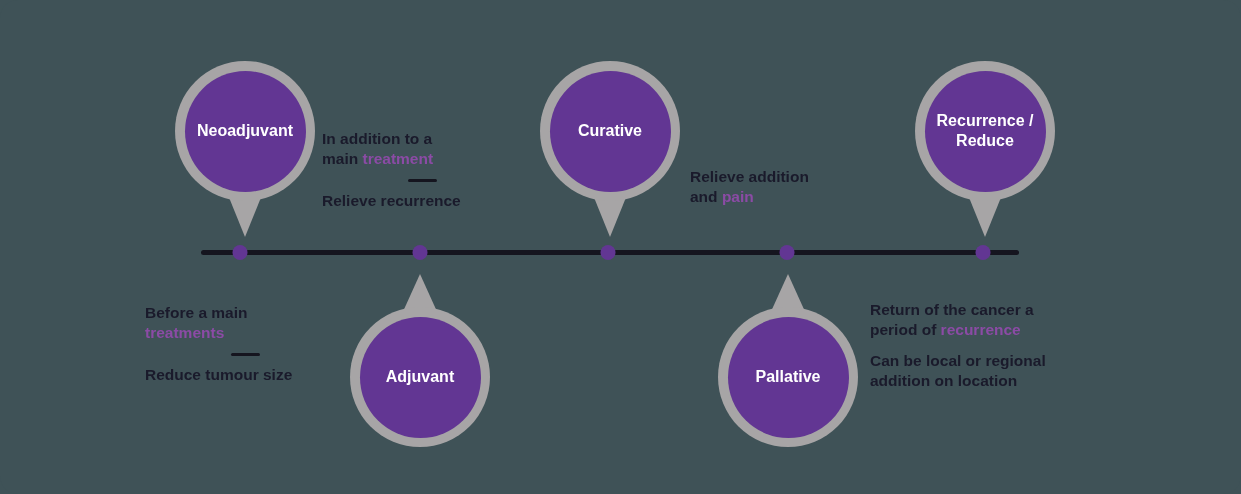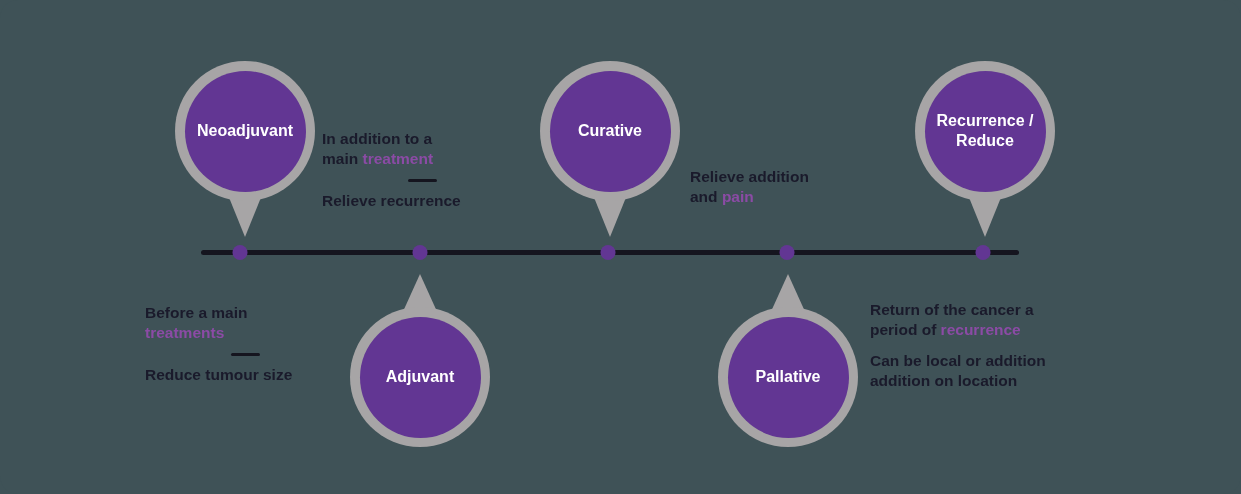--- a/index.html
+++ b/index.html
@@ -152,17 +152,17 @@
   <div class="circle" style="left:915px; top:61px;">
     <div class="circle-inner">
       <div>Recurrence /</div>
       <div>Reduce</div>
     </div>
   </div>
   <div class="dot" style="left:983px;"></div>
   <div class="desc" style="left:870px; top:300px; width:230px;">
     <div><span>Return of the cancer a</span></div>
     <div><span>period of </span><span class="accent">recurrence</span></div>
-    <div class="para-gap"><span>Can be local or addition</span></div>
+    <div class="para-gap"><span>Can be local or regional</span></div>
     <div><span>addition on location</span></div>
   </div>
 
 </div>
 
 </body></html>

